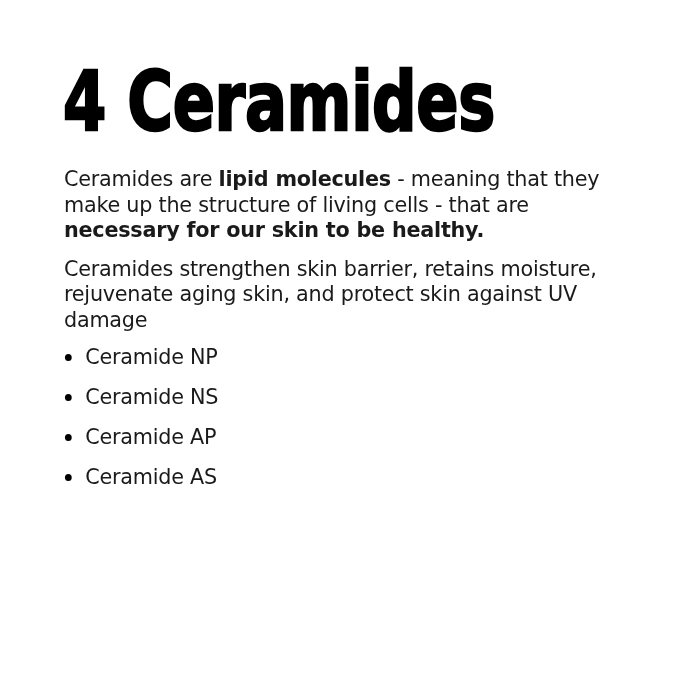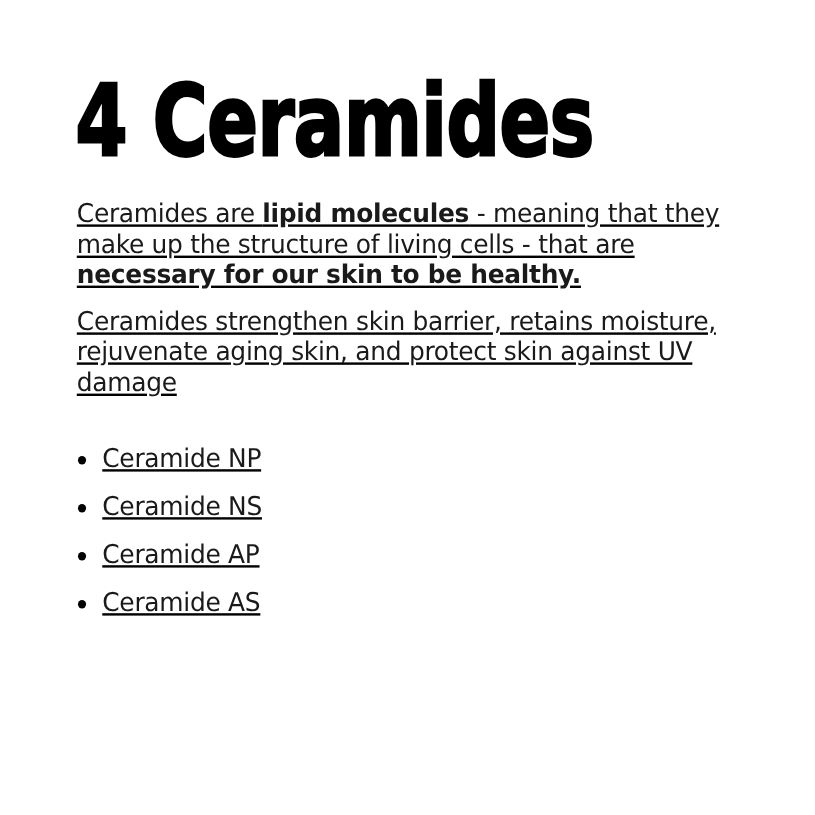--- a/index.html
+++ b/index.html
@@ -47,40 +47,39 @@
     transform: scaleX(0.76);
     transform-origin: left top;
     -webkit-text-stroke: 2.6px #000;
   }
 
   #body-block {
     position: absolute;
     left: 64px;
     top: 166px;
     width: 580px;
-    text-decoration: underline;
   }
 
   .para {
     font-family: "DejaVu Sans", sans-serif;
     font-size: 21.5px;
     line-height: 25.5px;
     color: #1a1a1a;
     font-weight: 400;
     letter-spacing: -0.25px;
     transform: scaleX(0.965);
     transform-origin: left top;
   }
   .para b { font-weight: 700; }
 
   #para-2 { margin-top: 13px; }
 
   #ceramide-list {
     list-style: none;
-    margin-top: 40px;
+    margin-top: 14px;
   }
   .ceramide-item {
     font-family: "DejaVu Sans", sans-serif;
     font-size: 21.5px;
     line-height: 21.5px;
     color: #1a1a1a;
     letter-spacing: -0.25px;
     padding-left: 22px;
     margin-bottom: 18.5px;
     position: relative;

